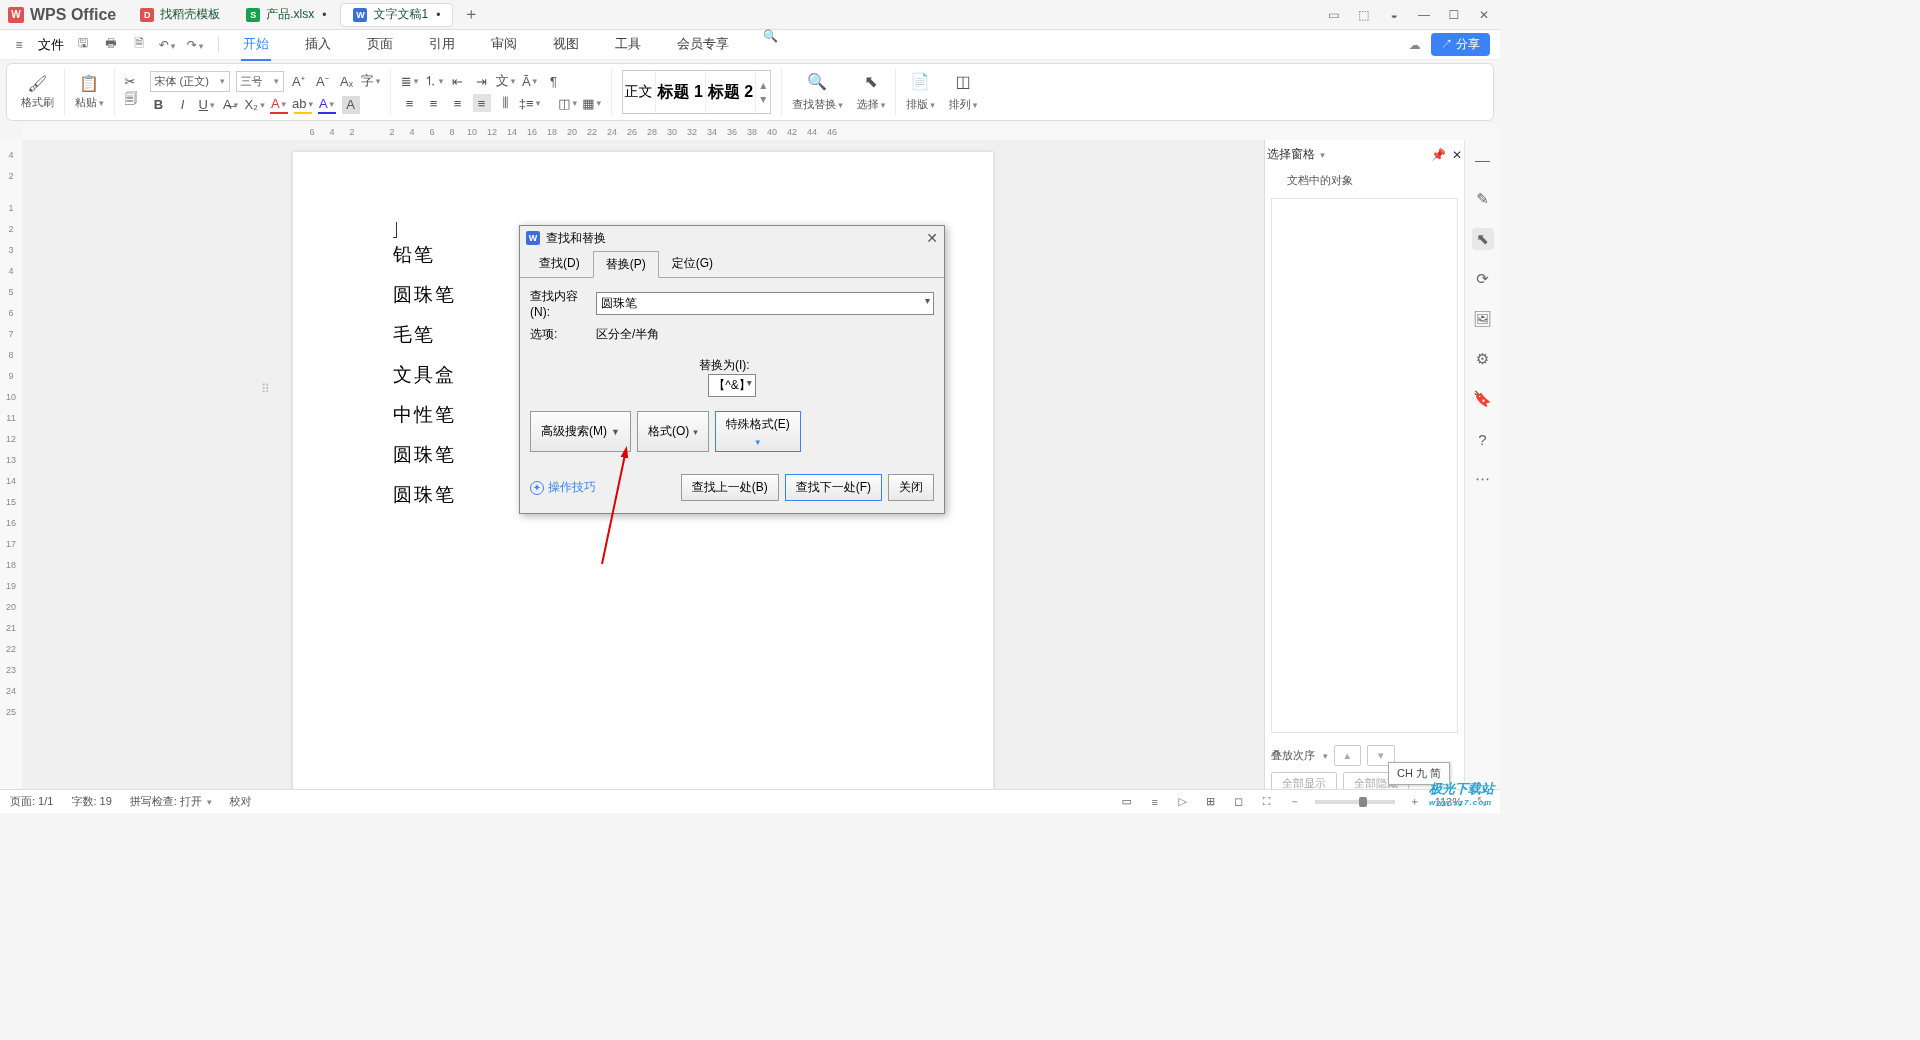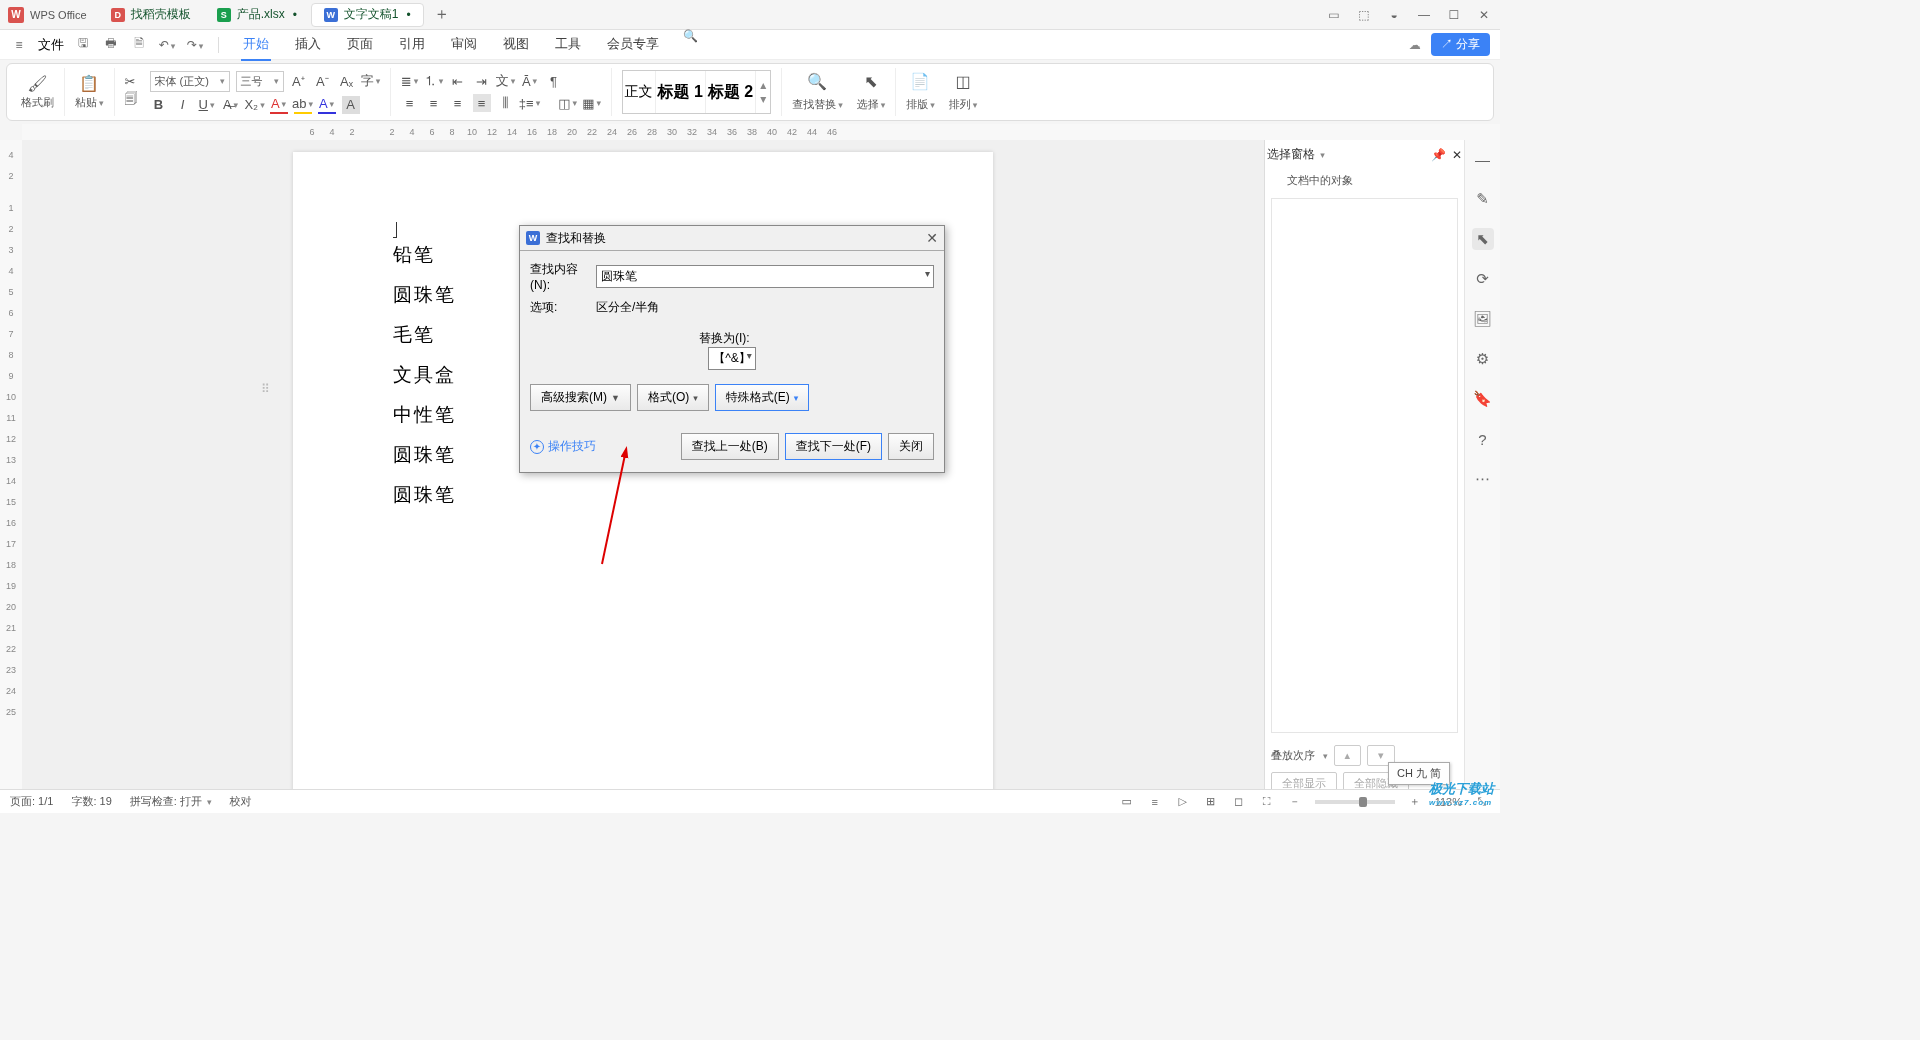--- a/index.html
+++ b/index.html
@@ -1,38 +1,38 @@
 <!DOCTYPE html>
 <html><head>
 <meta charset="utf-8">
 <style>
   * { box-sizing: border-box; margin: 0; padding: 0; font-family: "Microsoft YaHei", sans-serif; }
   body { background: #f5f5f5; overflow: hidden; width: 1500px; height: 813px; position: relative; font-size: 12px; }
   
   
   .title-bar { height: 30px; background: #f5f5f5; display: flex; align-items: center; padding: 0 8px; border-bottom: 1px solid #e0e0e0; }
   .app-icon { width: 16px; height: 16px; background: #d9534f; margin-right: 6px; border-radius: 2px; display:flex;align-items:center;justify-content:center;color:#fff;font-size:10px;font-weight:bold;}
-  .app-name { font-size: 11px; color: #555; margin-right: 12px; }
+  .app-name { font-size: 16px; color: #555; margin-right: 12px; font-weight: bold; }
   .tabs { display: flex; align-items: center; flex: 1; }
   .tab { display: flex; align-items: center; padding: 4px 12px; border-radius: 4px; margin-right: 2px; height: 24px; }
   .tab.active { background: #fff; border: 1px solid #ddd; }
   .tab-ico { width: 14px; height: 14px; margin-right: 6px; border-radius: 2px; display:flex;align-items:center;justify-content:center;color:#fff;font-size:9px;font-weight:bold;}
   .tab-ico.r{background:#d9534f;} .tab-ico.g{background:#1a9f4e;} .tab-ico.b{background:#3b6fd6;}
   .tab span { font-size: 12px; color: #14532d; }
   .tab-dot { margin-left: 8px; color: #999; font-size: 14px;}
   .tab-add { padding: 0 8px; color: #666; font-size: 16px; }
   .win-ctrls { display: flex; gap: 14px; color: #666; align-items:center;}
   .win-ctrls span { width:16px; text-align:center; }
 
   
   .menu-bar { height: 30px; background: #fff; display: flex; align-items: center; padding: 0 10px; border-bottom: 1px solid #eee; }
   .menu-left { display: flex; align-items: center; gap: 10px; }
   .menu-left .ico { color: #666; width:18px;text-align:center; }
   .divv{width:1px;height:16px;background:#ddd;margin:0 4px;}
-  .menus { display: flex; gap: 22px; margin-left: 18px; }
+  .menus { display: flex; gap: 32px; margin-left: 18px; }
   .menu-item { font-size: 13px; color: #404040; padding: 6px 2px; }
   .menu-item.active { color: #3b82f6; border-bottom: 2px solid #3b82f6; }
   .menu-right { margin-left: auto; display: flex; align-items: center; gap: 10px; }
   .share-btn { background: #3b82f6; color: #fff; padding: 3px 10px; border-radius: 4px; font-size: 12px; }
   .cloud{color:#888;}
 
   
   .toolbar { height: 58px; background: #fff; border: 1px solid #ddd; margin: 3px 6px; border-radius: 6px; display: flex; align-items: stretch; padding: 4px 8px; }
   .tool-group { display: flex; flex-direction: column; justify-content: center; align-items: center; padding: 0 6px; }
   .tool-group.sep { border-right: 1px solid #eee; padding-right:10px; margin-right:4px;}
@@ -83,21 +83,21 @@
   .dlg-tabs { display: flex; padding: 0 6px; }
   .dlg-tab { padding: 4px 12px; font-size: 12px; border: 1px solid transparent; }
   .dlg-tab.active { background: #f0f0f0; border: 1px solid #aaa; border-bottom: 1px solid #f0f0f0; position:relative;top:1px;}
   .dlg-body { border-top: 1px solid #aaa; padding: 10px; background:#f0f0f0;}
   .dlg-row { display: flex; align-items: center; margin-bottom: 7px; font-size: 12px; }
   .dlg-lbl { width: 66px; }
   .dlg-input { flex: 1; border: 1px solid #888; padding: 2px 4px; font-size: 12px; background:#fff; position:relative;}
   .dlg-input .dd{position:absolute;right:3px;top:2px;color:#555;font-size:10px;}
   .dlg-btns { display: flex; gap: 6px; margin: 14px 0 16px; }
   .dbtn { border: 1px solid #999; background: linear-gradient(#fdfdfd,#e9e9e9); padding: 4px 10px; font-size: 12px; display:flex;align-items:center;gap:4px;}
-  .dbtn.focus{border:1px solid #3b82f6;}
+  .dbtn.focus{border:1px solid #3b82f6;flex-direction:column;}
   .dbtn .dd{font-size:9px;color:#555;}
   .dlg-foot { display: flex; align-items: center; padding: 6px 0 2px; gap:6px;}
   .dlg-foot .tip{color:#3b82f6;font-size:12px;display:flex;align-items:center;gap:4px;}
   .dlg-foot .spacer{flex:1;}
   .tipico{width:14px;height:14px;border:1px solid #3b82f6;border-radius:50%;color:#3b82f6;font-size:10px;display:flex;align-items:center;justify-content:center;}
 
   
   .arrow{position:absolute;left:594px;top:446px;width:40px;height:120px;pointer-events:none;}
   .arrow svg{width:100%;height:100%;}
 
@@ -390,20 +390,25 @@
     <span class="ri">⋯</span>
   </div>
 </div>
 
 <div class="dialog">
   <div class="dlg-title">
     <div class="di">W</div>
     <span>查找和替换</span>
     <span class="dlg-close">✕</span>
   </div>
+  <div class="dlg-tabs">
+    <div class="dlg-tab">查找(D)</div>
+    <div class="dlg-tab active">替换(P)</div>
+    <div class="dlg-tab">定位(G)</div>
+  </div>
   <div class="dlg-body">
     <div class="dlg-row">
       <span class="dlg-lbl">查找内容(N):</span>
       <div class="dlg-input"><span>圆珠笔</span><span class="dd">▾</span></div>
     </div>
     <div class="dlg-row">
       <span class="dlg-lbl">选项:</span>
       <span>区分全/半角</span>
     </div>
     <div class="dlg-row" style="margin-top:14px;flex-direction:column;">

